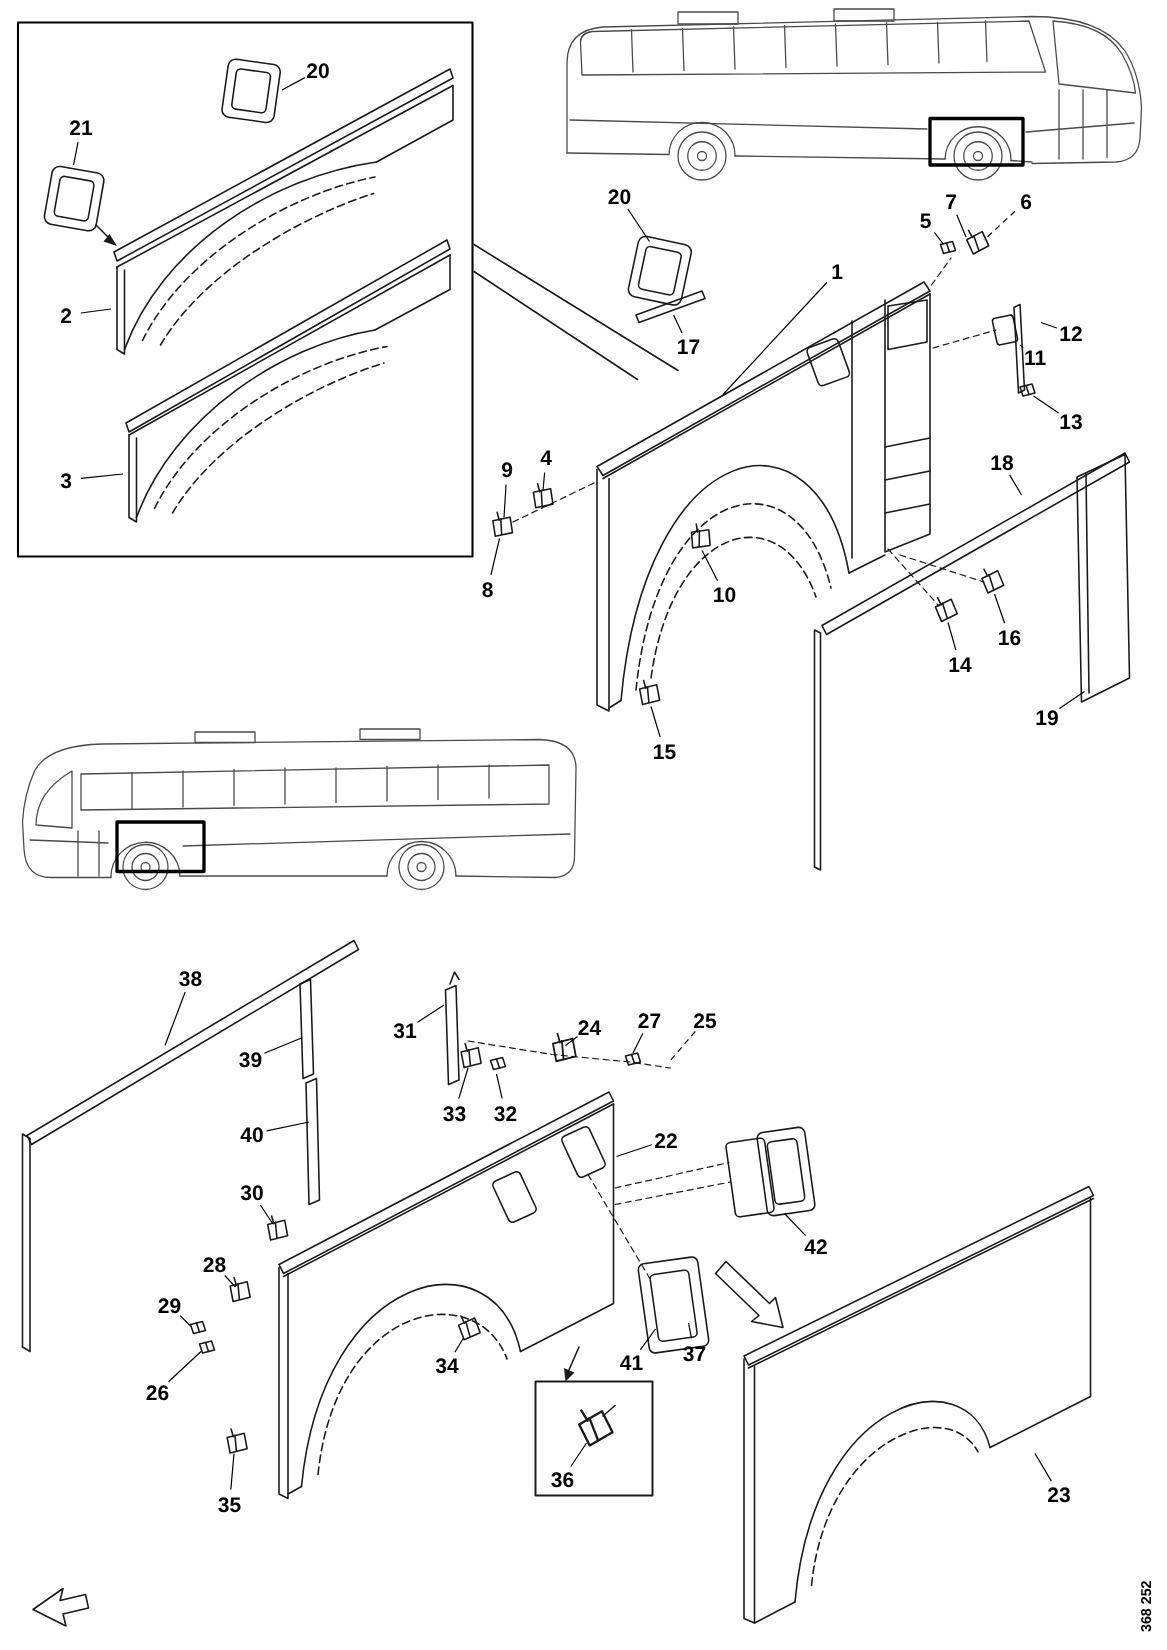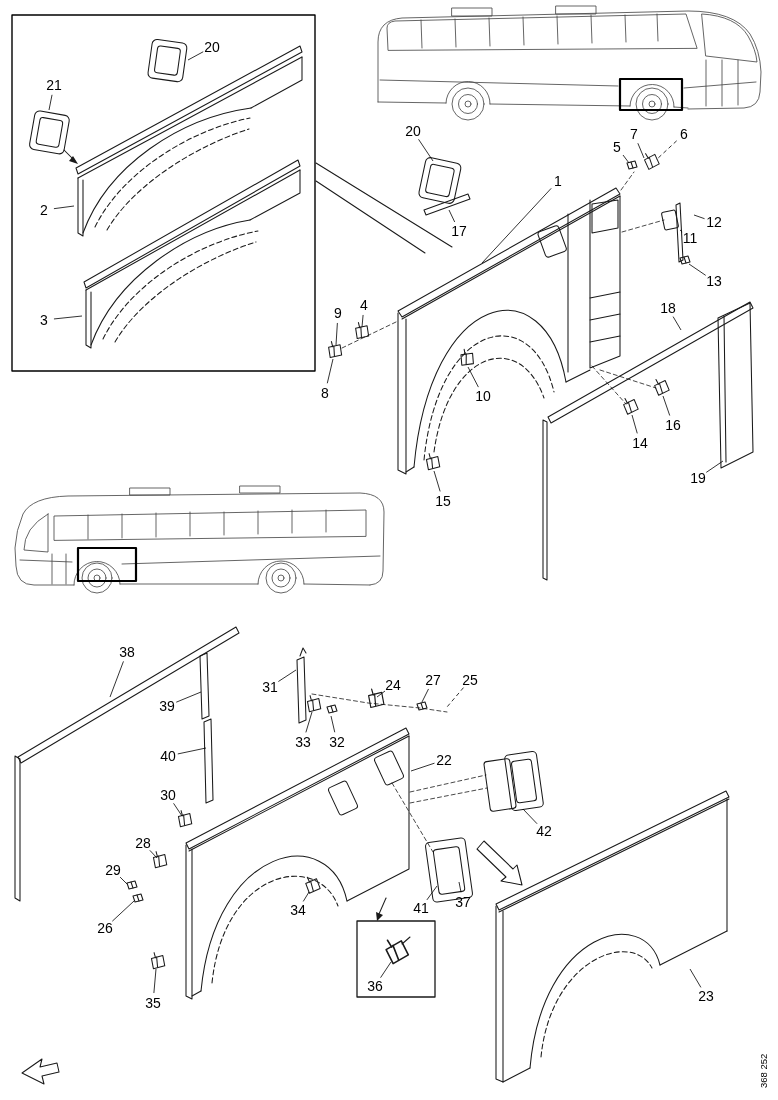--- a/index.html
+++ b/index.html
@@ -1,18 +1,18 @@
 <!DOCTYPE html>
 <html><head>
 <meta charset="utf-8">
 <style>
   html,body{margin:0;padding:0;}
   body{background:#ffffff;}
   .page{position:relative;width:778px;height:1100px;background:#fff;overflow:hidden;
-        font-family:"Liberation Sans",sans-serif;}
+        font-family:"Liberation Sans",sans-serif;font-weight:bold;}
   svg{display:block;}
   .art{stroke:#1a1a1a;stroke-width:1.05;fill:none;stroke-linecap:round;stroke-linejoin:round;}
   .art-light{stroke:#4a4a4a;stroke-width:0.85;fill:none;stroke-linecap:round;stroke-linejoin:round;}
   .dashed{stroke-dasharray:5 3;}
   .cdash{stroke-dasharray:4 3;stroke-width:0.8;}
   .callout-num{font-size:14px;fill:#000;text-anchor:middle;font-family:"Liberation Sans",sans-serif;}
   .leader{stroke:#000;stroke-width:0.8;fill:none;}
   .leader.dash{stroke-dasharray:4 3;}
   .fig-code{font-size:9.5px;fill:#000;font-family:"Liberation Sans",sans-serif;}
   .thickbox{stroke:#000;stroke-width:2.2;fill:none;}

